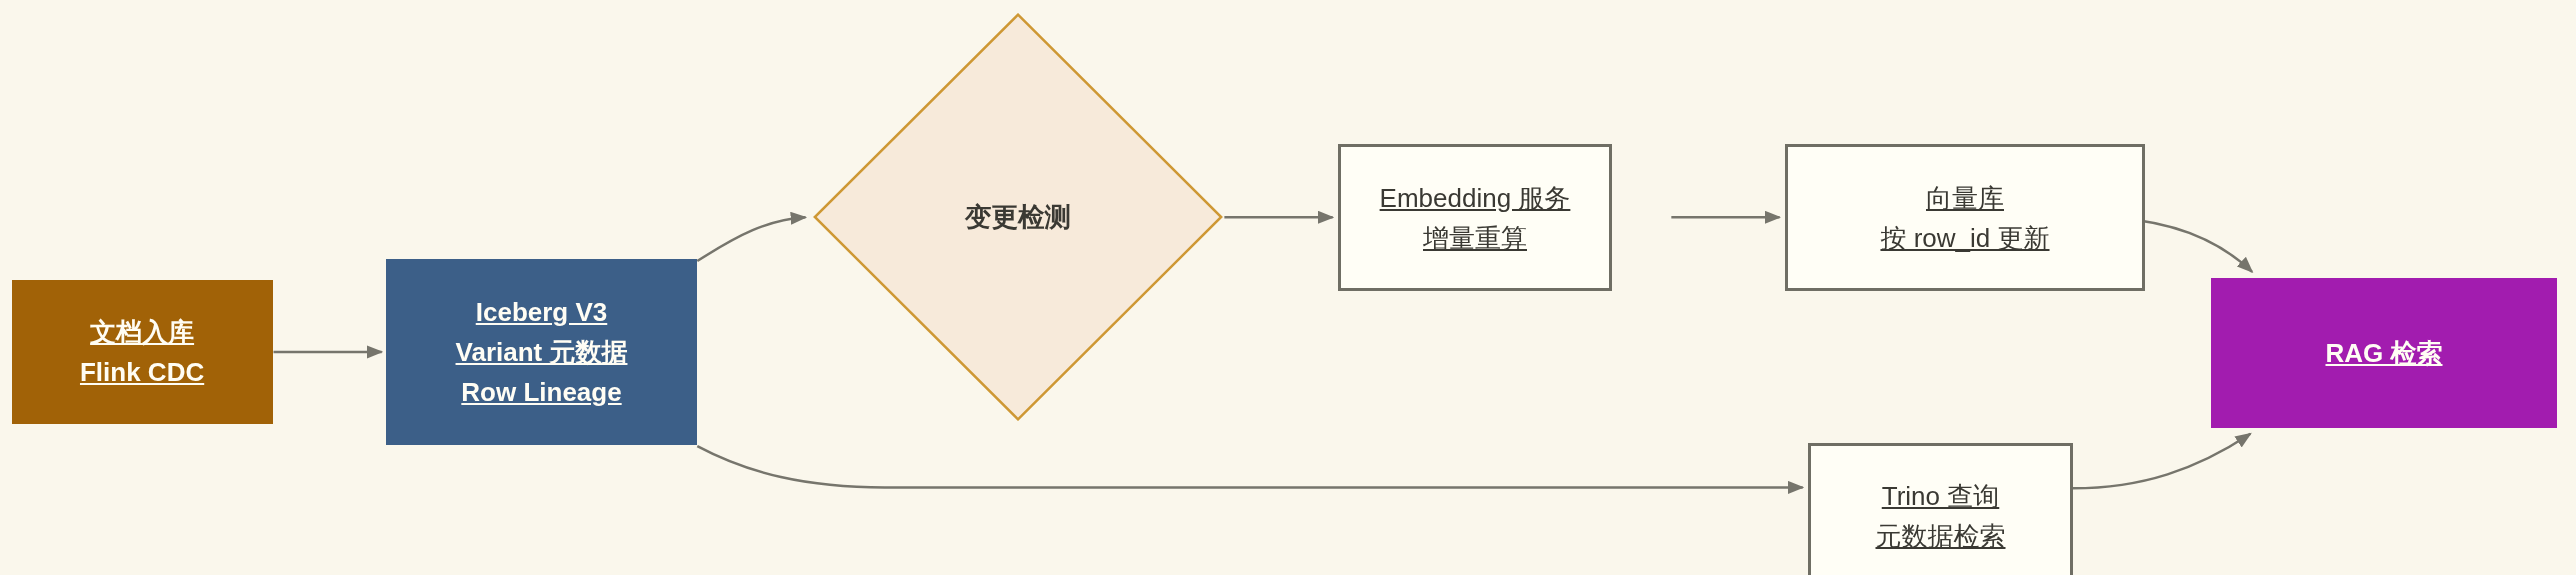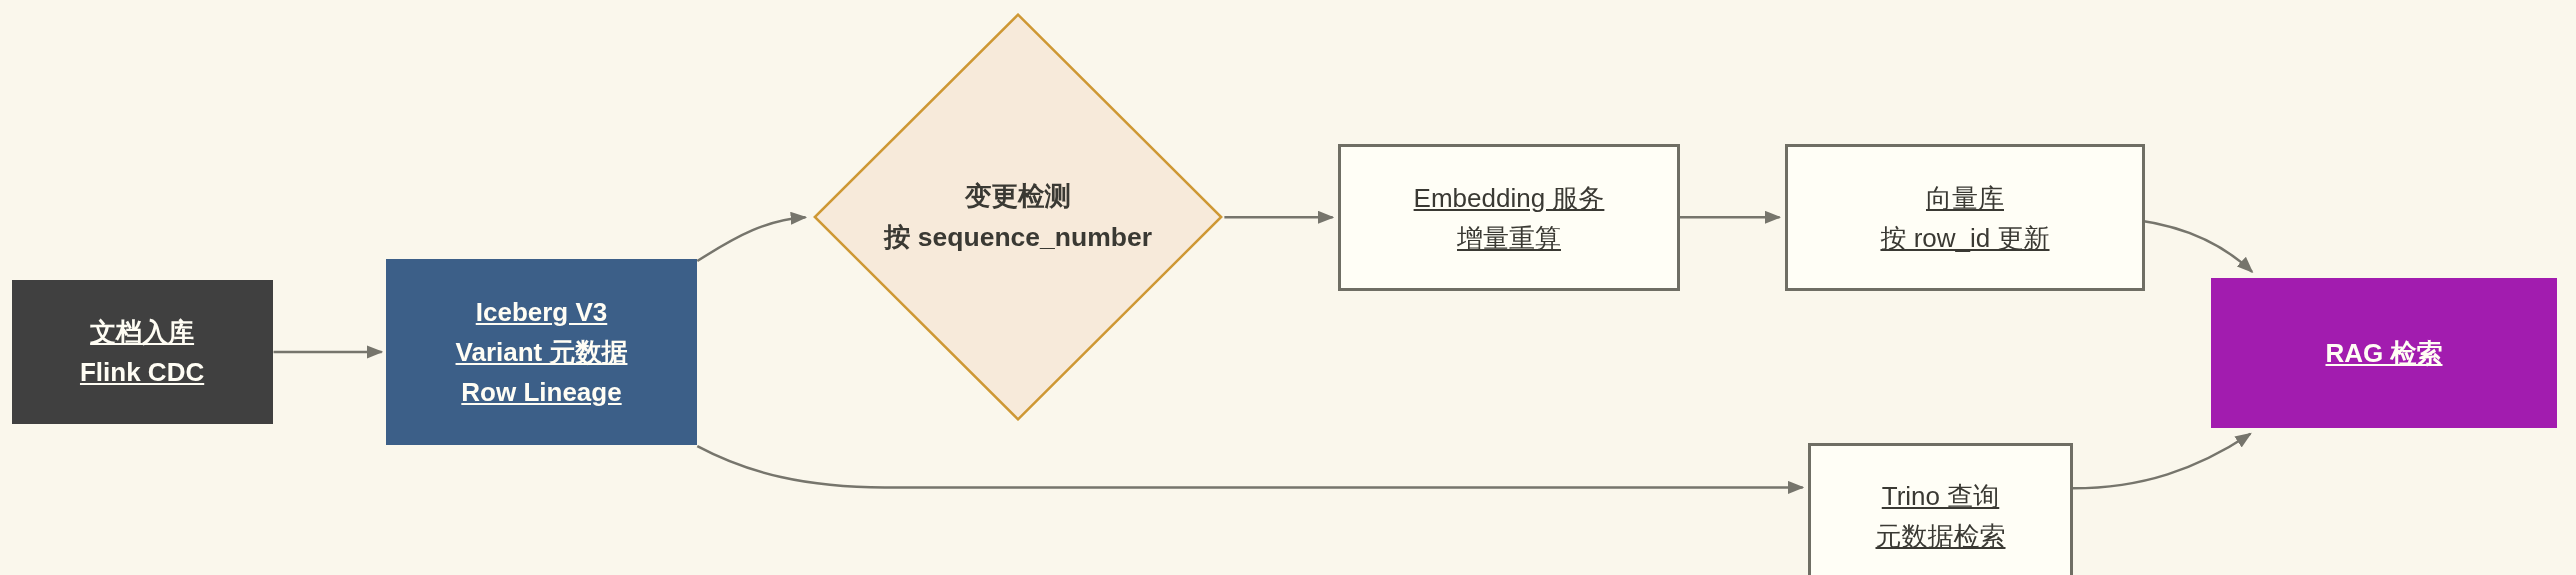--- a/index.html
+++ b/index.html
@@ -45,23 +45,23 @@
   .filled {
     color: #FFFDF4;
     font-weight: bold;
   }
   .outlined {
     background: #FFFEF6;
     border: 3.3px solid #6F6E64;
     color: #3A3933;
     font-weight: normal;
   }
-  #node-doc-ingest   { left: 11.6px;   top: 280px; width: 261px; height: 144px; background: #404040; }
+  #node-doc-ingest   { left: 11.6px;   top: 280px; width: 261px; height: 144px; background: #a16207; }
   #node-iceberg      { left: 386px;  top: 259px; width: 311px; height: 186px; background: #3C5F88; }
-  #node-embedding    { left: 1338px; top: 144px; width: 342px; height: 147px; }
+  #node-embedding    { left: 1338px; top: 144px; width: 274px; height: 147px; }
   #node-vector-store { left: 1785px; top: 144px; width: 360px; height: 147px; }
   #node-trino        { left: 1808px; top: 415px; width: 265px; height: 146px; margin-top: 28px; }
   #node-rag          { left: 2211px; top: 278px; width: 346px; height: 150px; background: #a21caf; gap: 27px; }
   #node-change-detection {
     left: 812px; top: 13.2px; width: 412px; height: 408px;
     background: transparent;
   }
   #node-change-detection .diamond-svg {
     position: absolute;
     inset: 0;
@@ -116,21 +116,20 @@
     <span>Variant 元数据</span>
     <span>Row Lineage</span>
   </div>
 
   <div class="node" id="node-change-detection">
     <svg class="diamond-svg" width="412" height="408" viewBox="0 0 498 494">
       <polygon points="249,2 495,247 249,492 3,247" fill="#F7EADA" stroke="#CE9834" stroke-width="3"></polygon>
     </svg>
     <div class="diamond-label">
       <span>变更检测</span>
-      <span>按 sequence_number</span>
     </div>
   </div>
 
   <div class="node outlined" id="node-embedding">
     <span>Embedding 服务</span>
     <span>增量重算</span>
   </div>
 
   <div class="node outlined" id="node-vector-store">
     <span>向量库</span>

